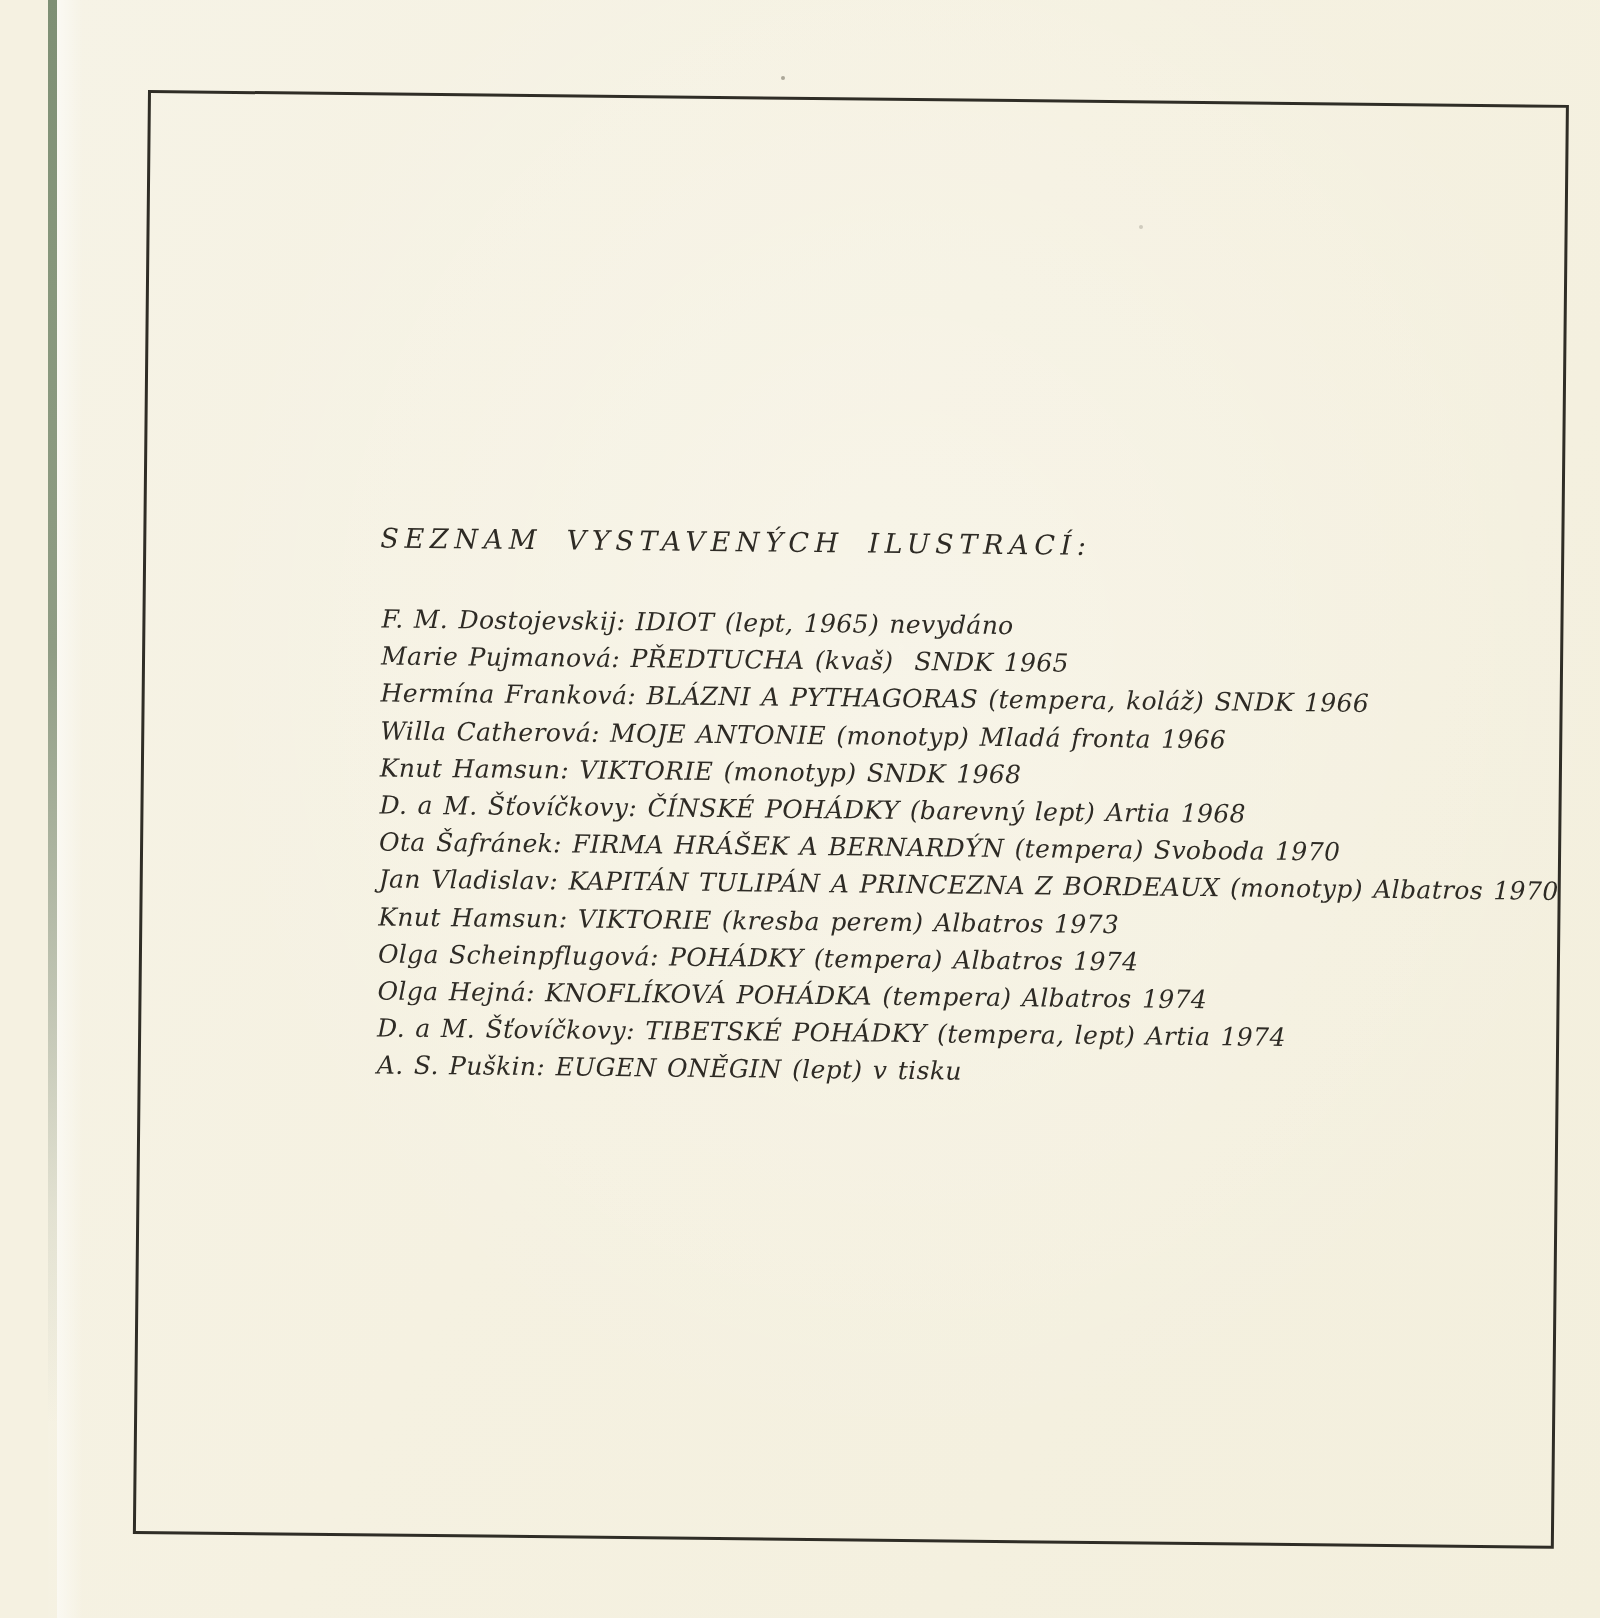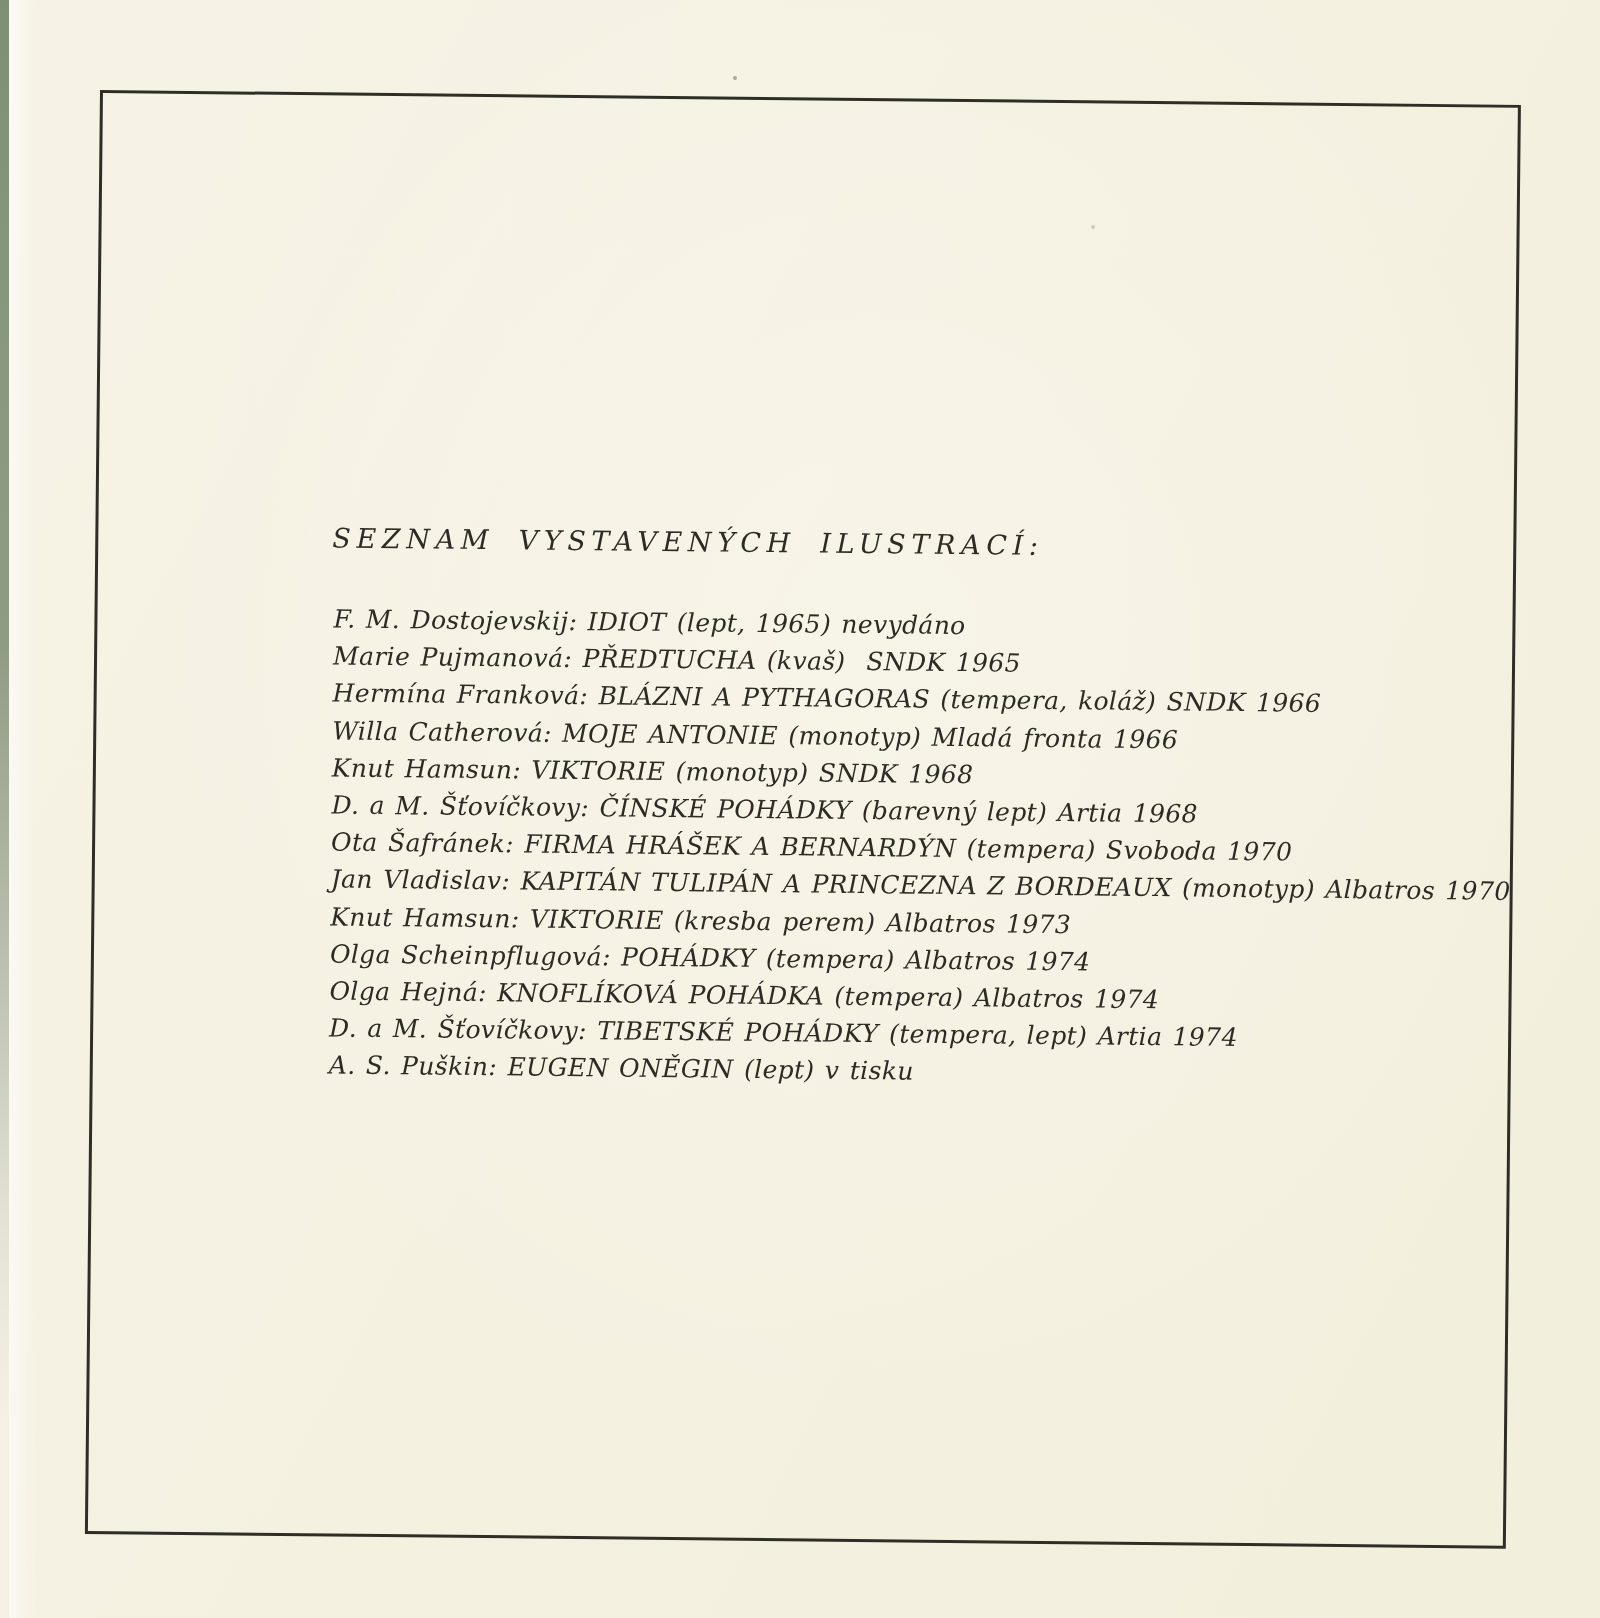--- a/index.html
+++ b/index.html
@@ -13,20 +13,21 @@
   html,body{width:1600px;height:1618px;overflow:hidden;}
   body{
     font-family:"DejaVu Serif","Liberation Serif",serif;
     background:var(--paper);
   }
   .scan{
     position:absolute;inset:0;
     background:
       radial-gradient(ellipse at 55% 40%, rgba(255,255,255,.25), rgba(0,0,0,0) 60%),
       linear-gradient(118deg, #f6f3e6 0%, #f5f1e1 45%, #f3efdd 100%);
+    margin-left: 48px;
   }
   
   .spine{
     position:absolute;left:0;top:0;width:9px;height:100%;
     background:linear-gradient(to bottom,
       #7e8f74 0%, #87977c 18%, #8f9c84 40%,
       rgba(150,160,140,.55) 62%, rgba(160,168,148,.22) 75%, rgba(246,242,227,0) 88%);
   }
   
   .paper-edge{

